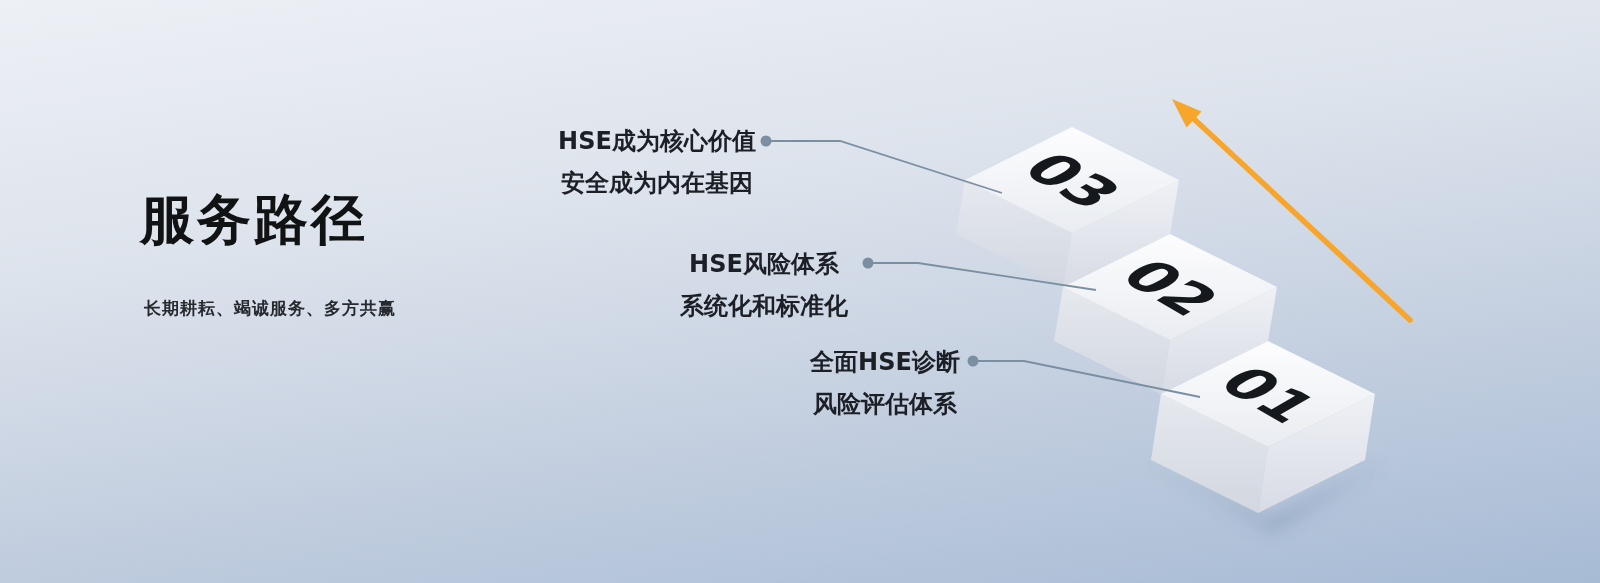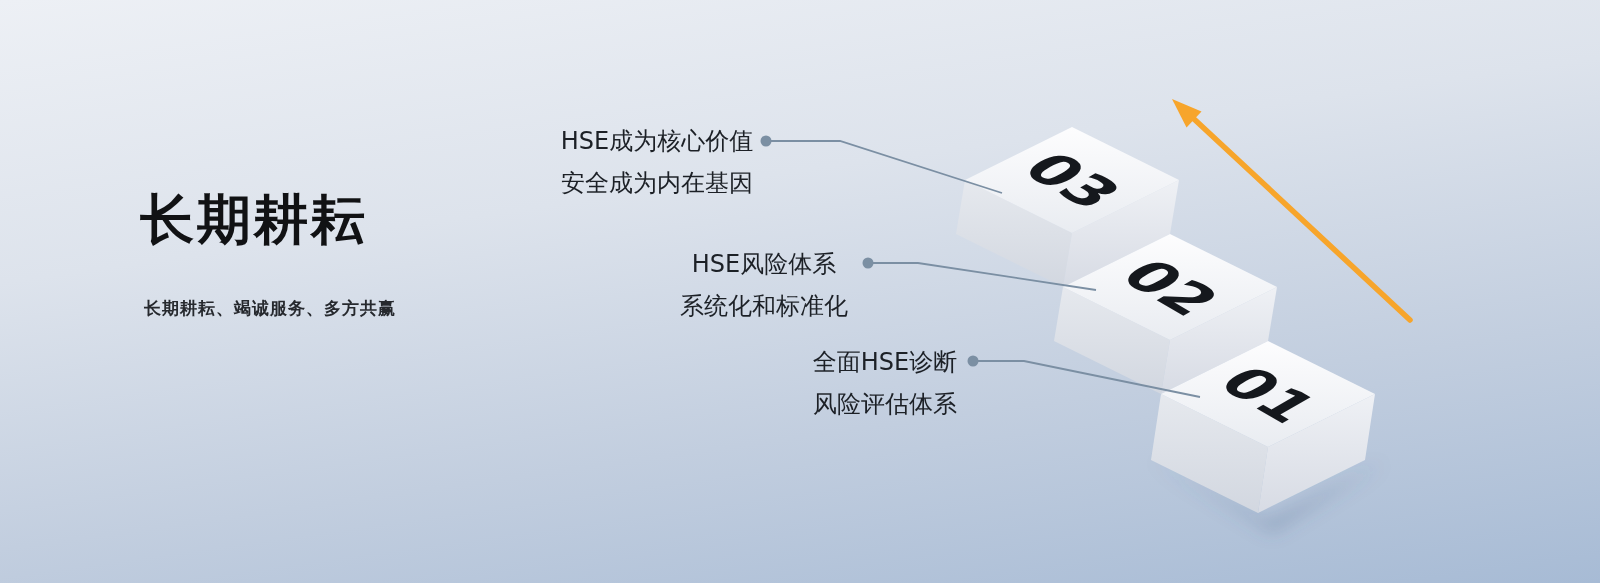--- a/index.html
+++ b/index.html
@@ -37,21 +37,21 @@
     margin: 40px 0 0 4px;
     font-size: 17px;
     font-weight: 700;
     letter-spacing: 1px;
     color: #26292e;
   }
   .label {
     position: absolute;
     text-align: center;
     font-size: 24px;
-    font-weight: 400;
+    font-weight: 700;
     color: #1c2026;
     line-height: 42px;
     white-space: nowrap;
   }
   .label-3 { left: 552px; top: 120px; width: 210px; }
   .label-2 { left: 664px; top: 243px; width: 200px; }
   .label-1 { left: 790px; top: 341px; width: 190px; }
 </style>
 </head>
 <body>
@@ -111,21 +111,21 @@
       <circle cx="973" cy="361" r="5.5" fill="#7B8FA3"></circle>
     </g>
 
     <g>
       <line x1="1410" y1="320" x2="1194" y2="119" stroke-width="5.5" stroke-linecap="round" stroke="#F7A52B"></line>
       <polygon points="1172,99 1201.5,111.4 1186.5,127.5" fill="#F7A52B"></polygon>
     </g>
   </svg>
 
   <header class="header">
-    <h1>长期耕耘</h1>
+    <h1>服务路径</h1>
     <p>长期耕耘、竭诚服务、多方共赢</p>
   </header>
 
   <div class="label label-3">
     <div class="label-line">HSE成为核心价值</div>
     <div class="label-line">安全成为内在基因</div>
   </div>
 
   <div class="label label-1">
     <div class="label-line">全面HSE诊断</div>

